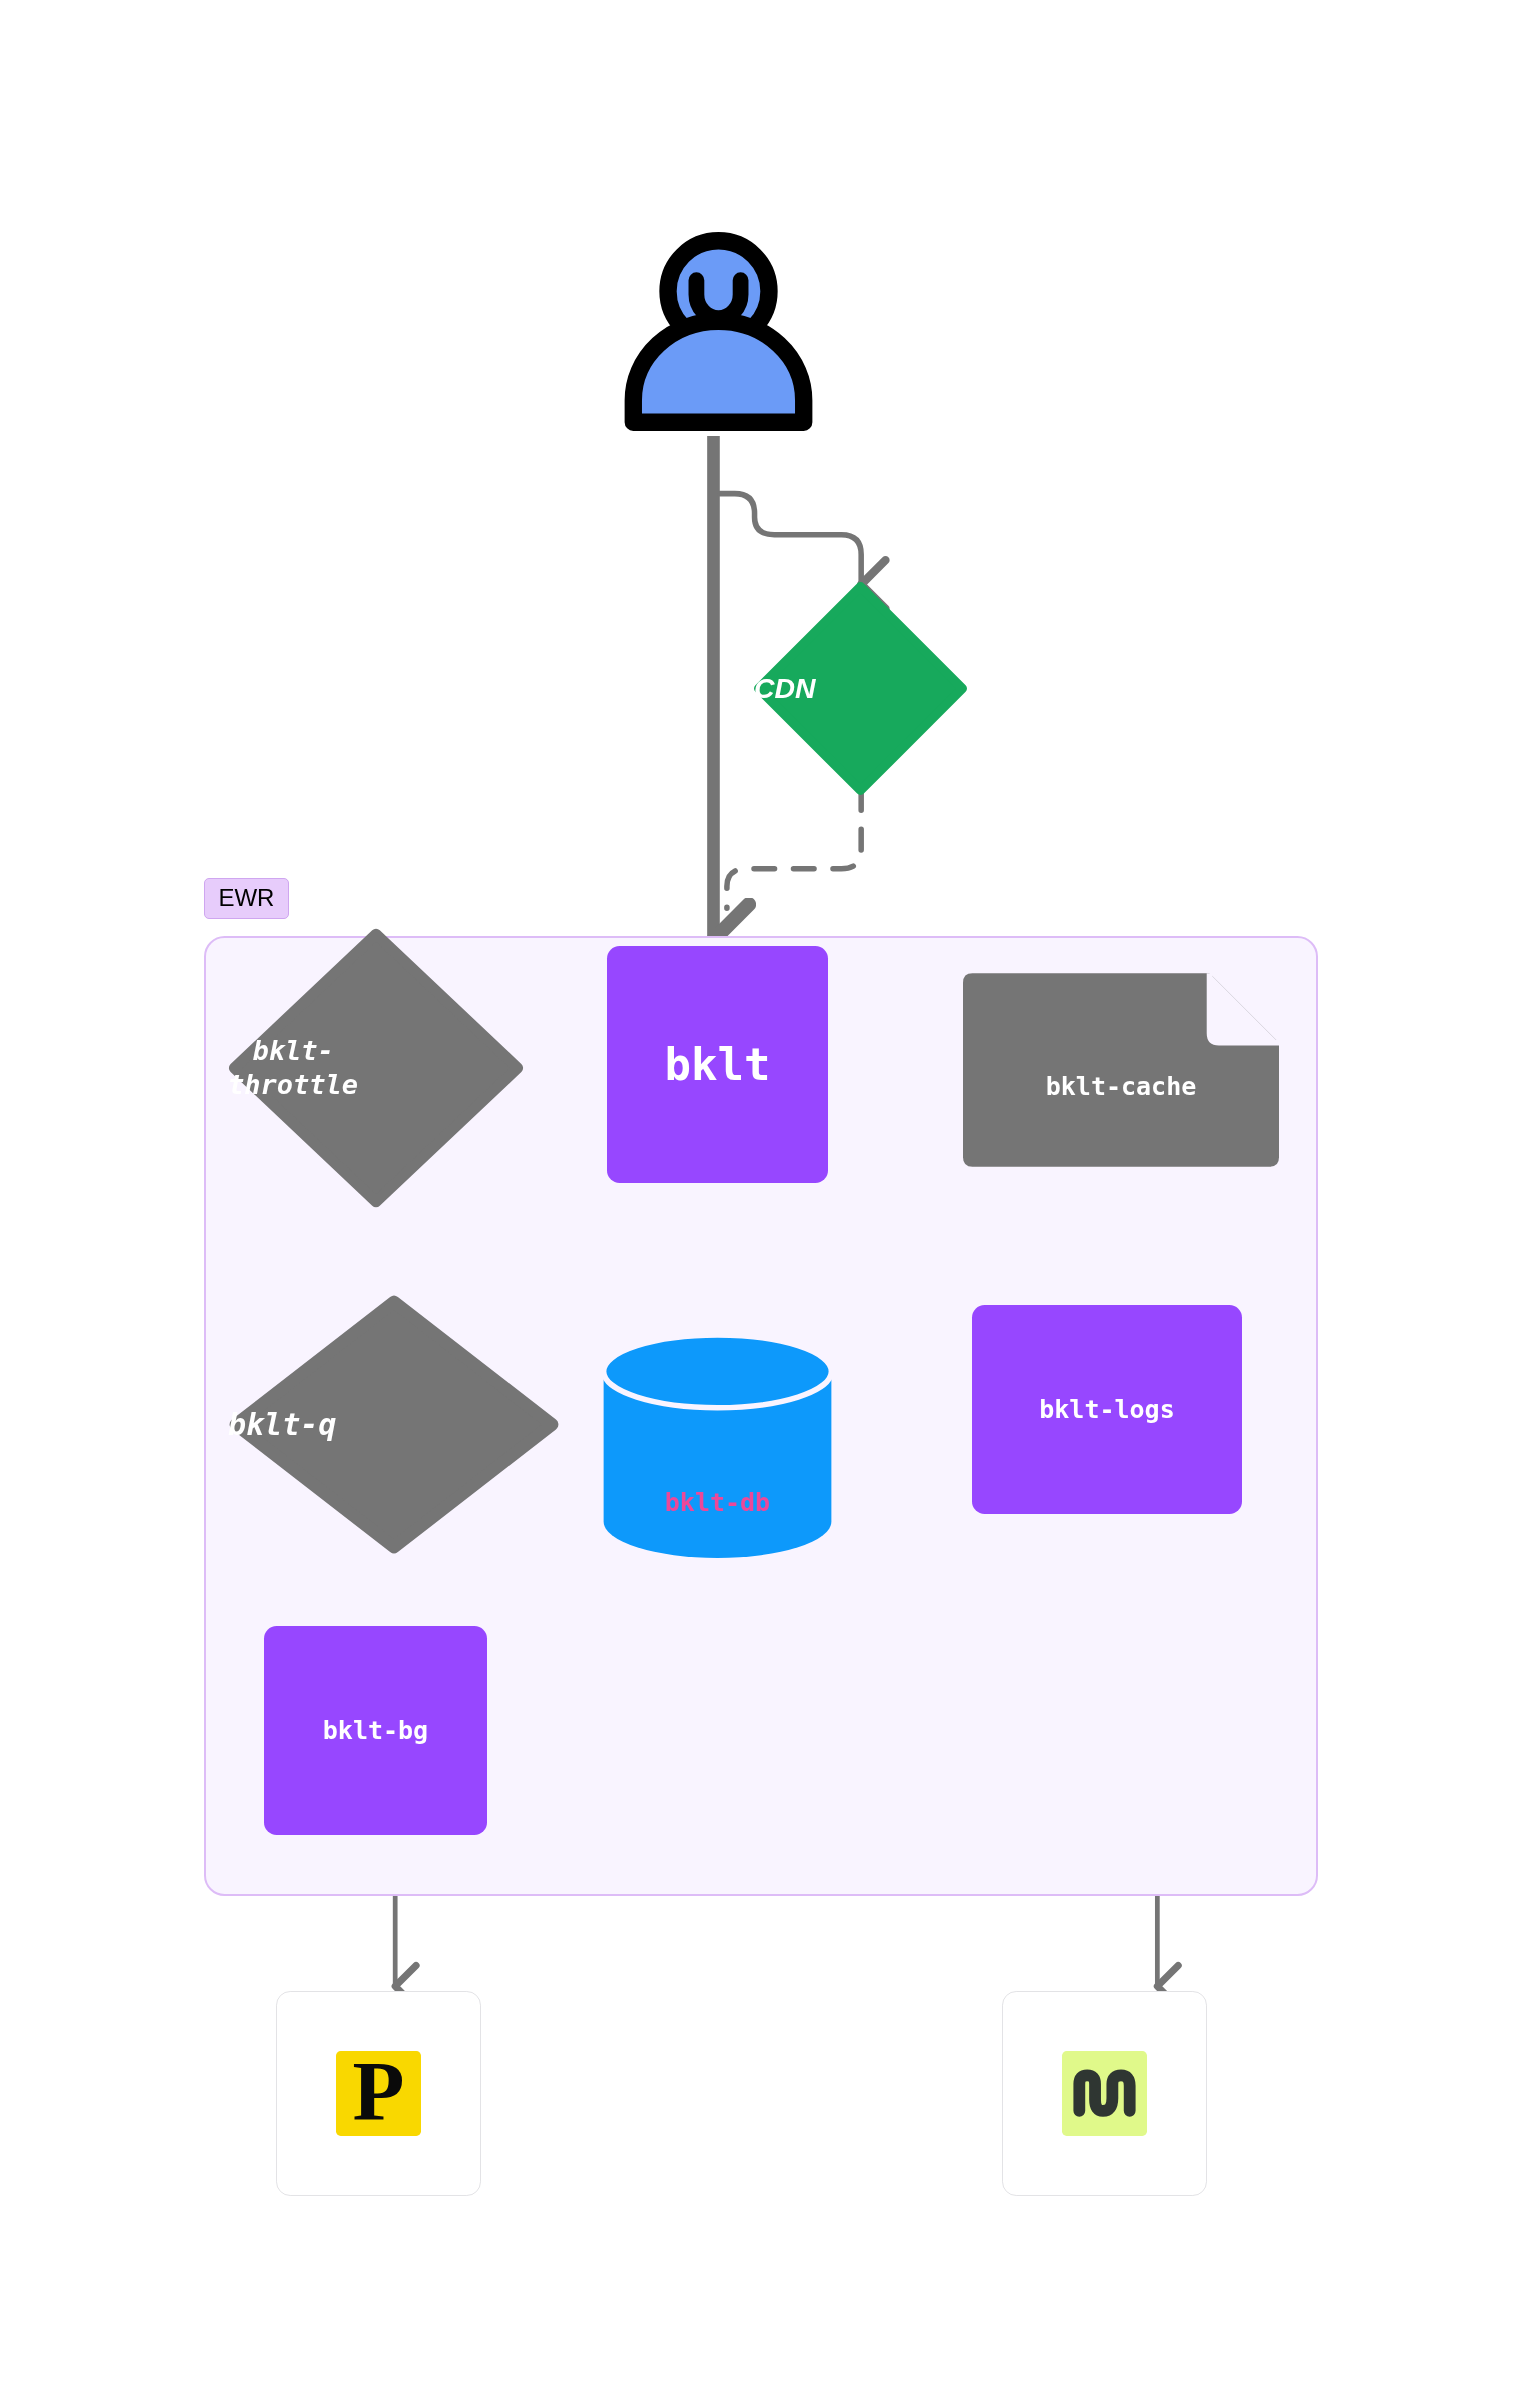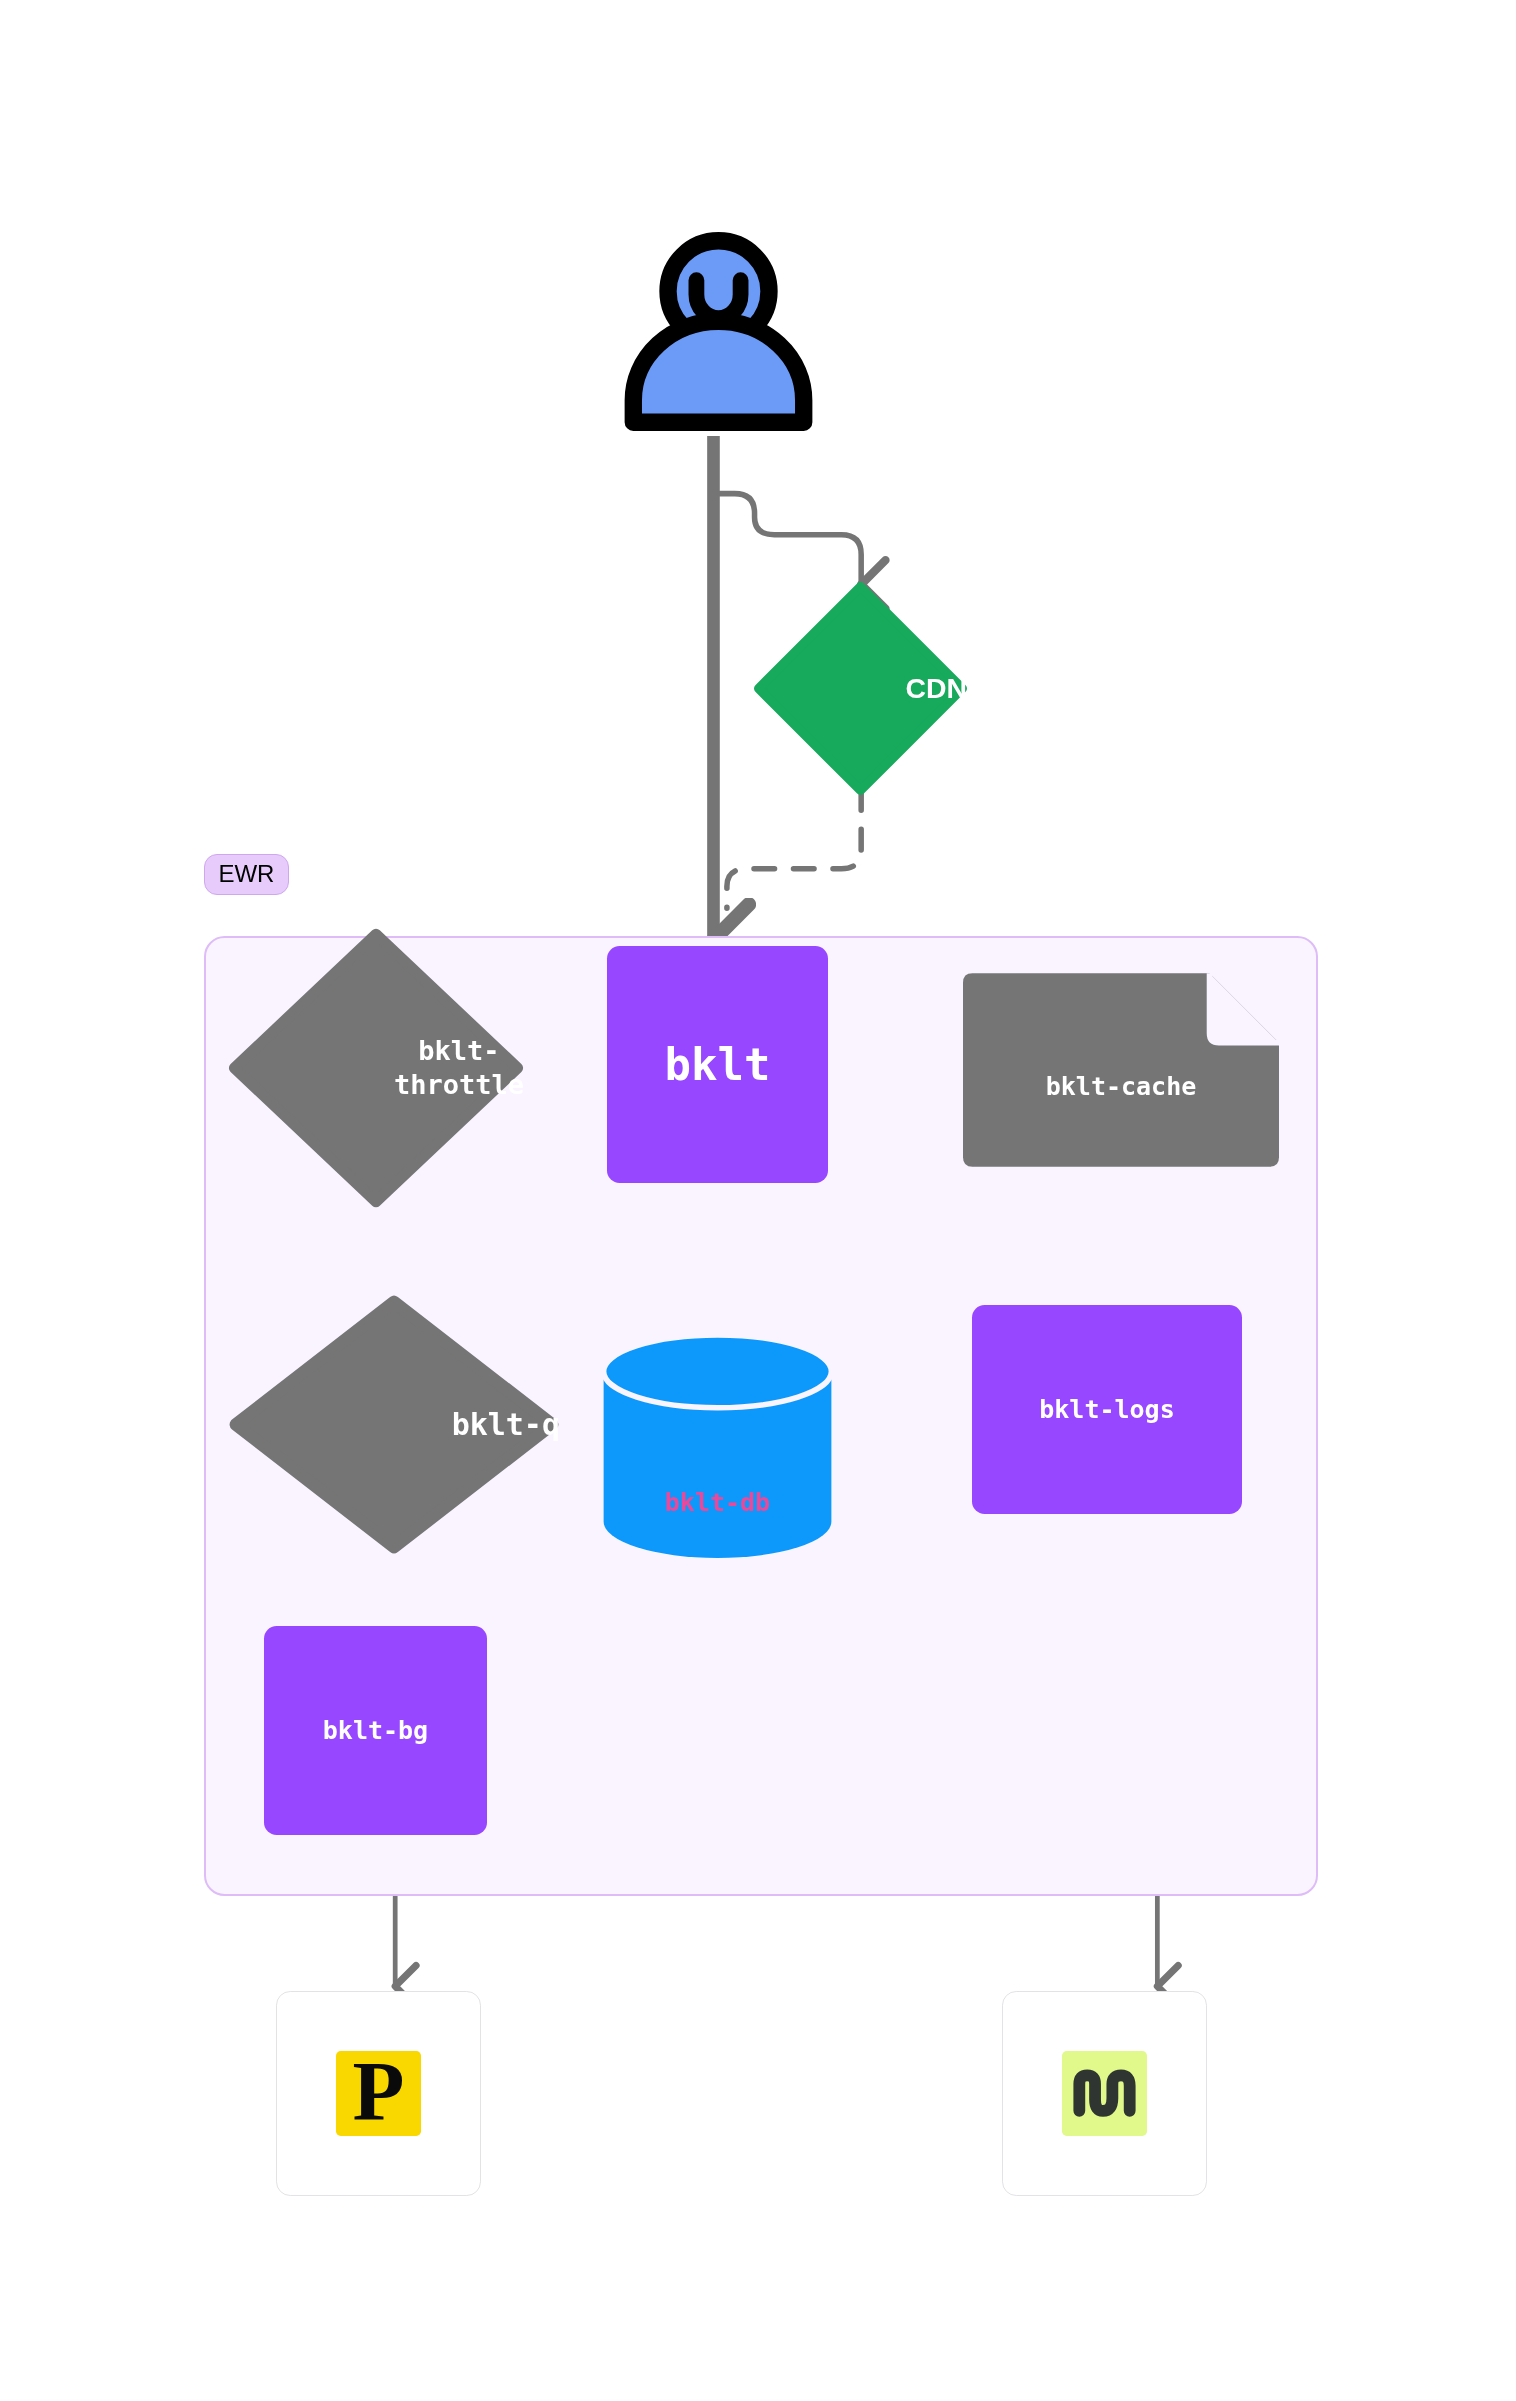--- a/index.html
+++ b/index.html
@@ -39,24 +39,24 @@
     top: 936px;
     width: 1110px;
     height: 956px;
     background: #f9f4ff;
     border: 2.4px solid #ddbcf7;
     border-radius: 20.5px;
   }
   .region-label {
     position: absolute;
     left: 204px;
-    top: 854px;
+    top: 878px;
     background: #e7ccfb;
     border: 1.6px solid #cfa6f0;
-    border-radius: 13px;
+    border-radius: 5px;
     padding: 7.1px 13.4px 8px 13.4px;
     font-size: 24px;
     line-height: 1;
     color: #000000;
     font-family: "Liberation Sans", sans-serif;
     white-space: nowrap;
   }
 
   
   .rect {
@@ -78,21 +78,22 @@
     top: 225px;
     width: 221px;
     height: 213px;
   }
 
   
   .diamond-wrap {
     position: absolute;
     display: flex;
     align-items: center;
-    justify-content: flex-end;
+    justify-content: flex-start;
+    font-style: italic;
   }
   .diamond-shape {
     position: absolute;
     left: 0; top: 0;
     width: 100%;
     height: 100%;
   }
   .diamond-text {
     position: relative;
     z-index: 2;

